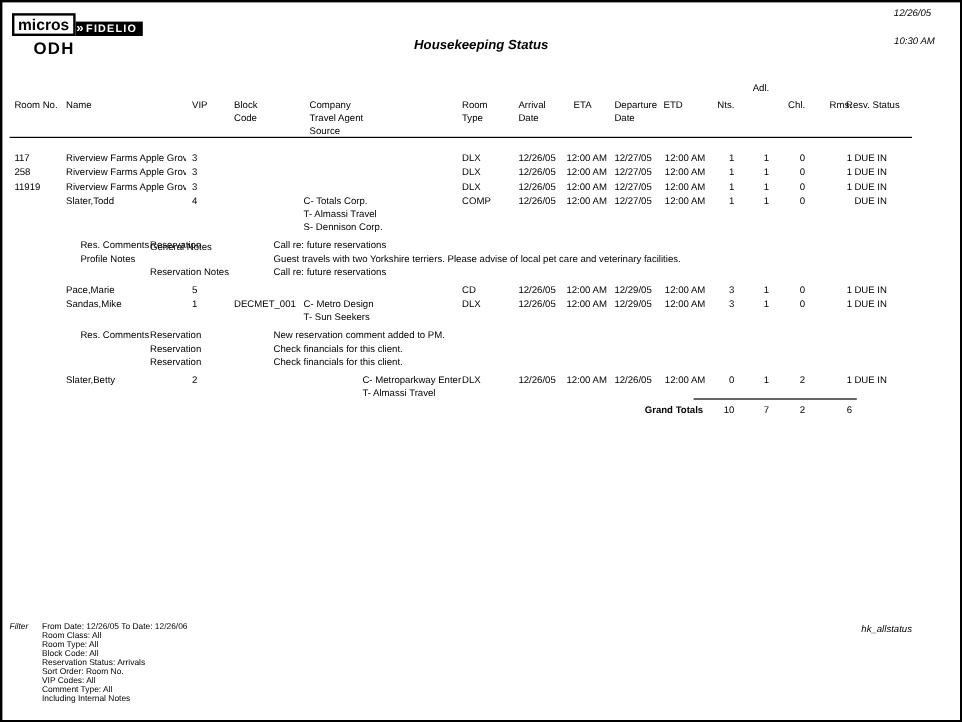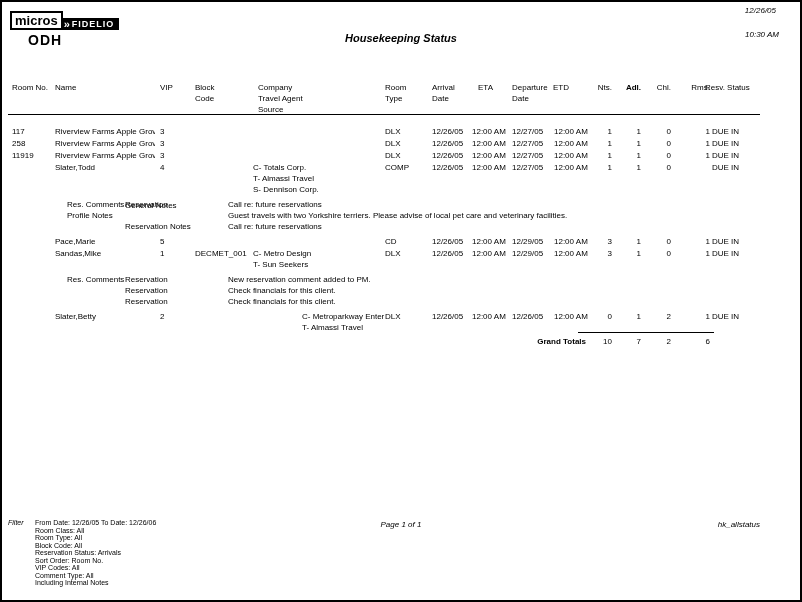--- a/index.html
+++ b/index.html
@@ -54,21 +54,21 @@
       <div class="cell" style="left: 258px; top: 104px;">Source</div>
       <div class="cell" style="left: 385px; top: 82px;">Room</div>
       <div class="cell" style="left: 385px; top: 93px;">Type</div>
       <div class="cell" style="left: 432px; top: 82px;">Arrival</div>
       <div class="cell" style="left: 432px; top: 93px;">Date</div>
       <div class="cell" style="left: 478px; top: 82px;">ETA</div>
       <div class="cell" style="left: 512px; top: 82px;">Departure</div>
       <div class="cell" style="left: 512px; top: 93px;">Date</div>
       <div class="cell" style="left: 553px; top: 82px;">ETD</div>
       <div class="cell r" style="left: 580px; top: 82px; width: 32px;">Nts.</div>
-      <div class="cell r" style="left: 609px; top: 82px; width: 32px; font-weight: bold;">Adl.</div>
+      <div class="cell r" style="left: 609px; top: 68px; width: 32px;">Adl.</div>
       <div class="cell r" style="left: 639px; top: 82px; width: 32px;">Chl.</div>
       <div class="cell r" style="left: 678px; top: 82px; width: 32px;">Rms.</div>
       <div class="cell" style="left: 705px; top: 82px;">Resv. Status</div>
     </div>
   <div class="rule" style="left:8px;top:114px;width:752px;"></div>
 
   <div id="table-body">
       <div>
         <div class="cell" style="left: 12px; top: 126px; width: 42px;">117</div>
         <div class="cell clip" style="left: 55px; top: 126px; width: 100px;">Riverview Farms Apple Grov</div>
@@ -218,15 +218,14 @@
       <div class="filter-line">From Date: 12/26/05 To Date: 12/26/06</div>
       <div class="filter-line">Room Class: All</div>
       <div class="filter-line">Room Type: All</div>
       <div class="filter-line">Block Code: All</div>
       <div class="filter-line">Reservation Status: Arrivals</div>
       <div class="filter-line">Sort Order: Room No.</div>
       <div class="filter-line">VIP Codes: All</div>
       <div class="filter-line">Comment Type: All</div>
       <div class="filter-line">Including Internal Notes</div>
     </div>
-  <div class="abs it center" style="top:520px;font-size:8px;">Page 1 of 1</div>
   <div class="abs it" style="right:42px;top:520px;font-size:8px;">hk_allstatus</div>
 </div>
 
 </body></html>

